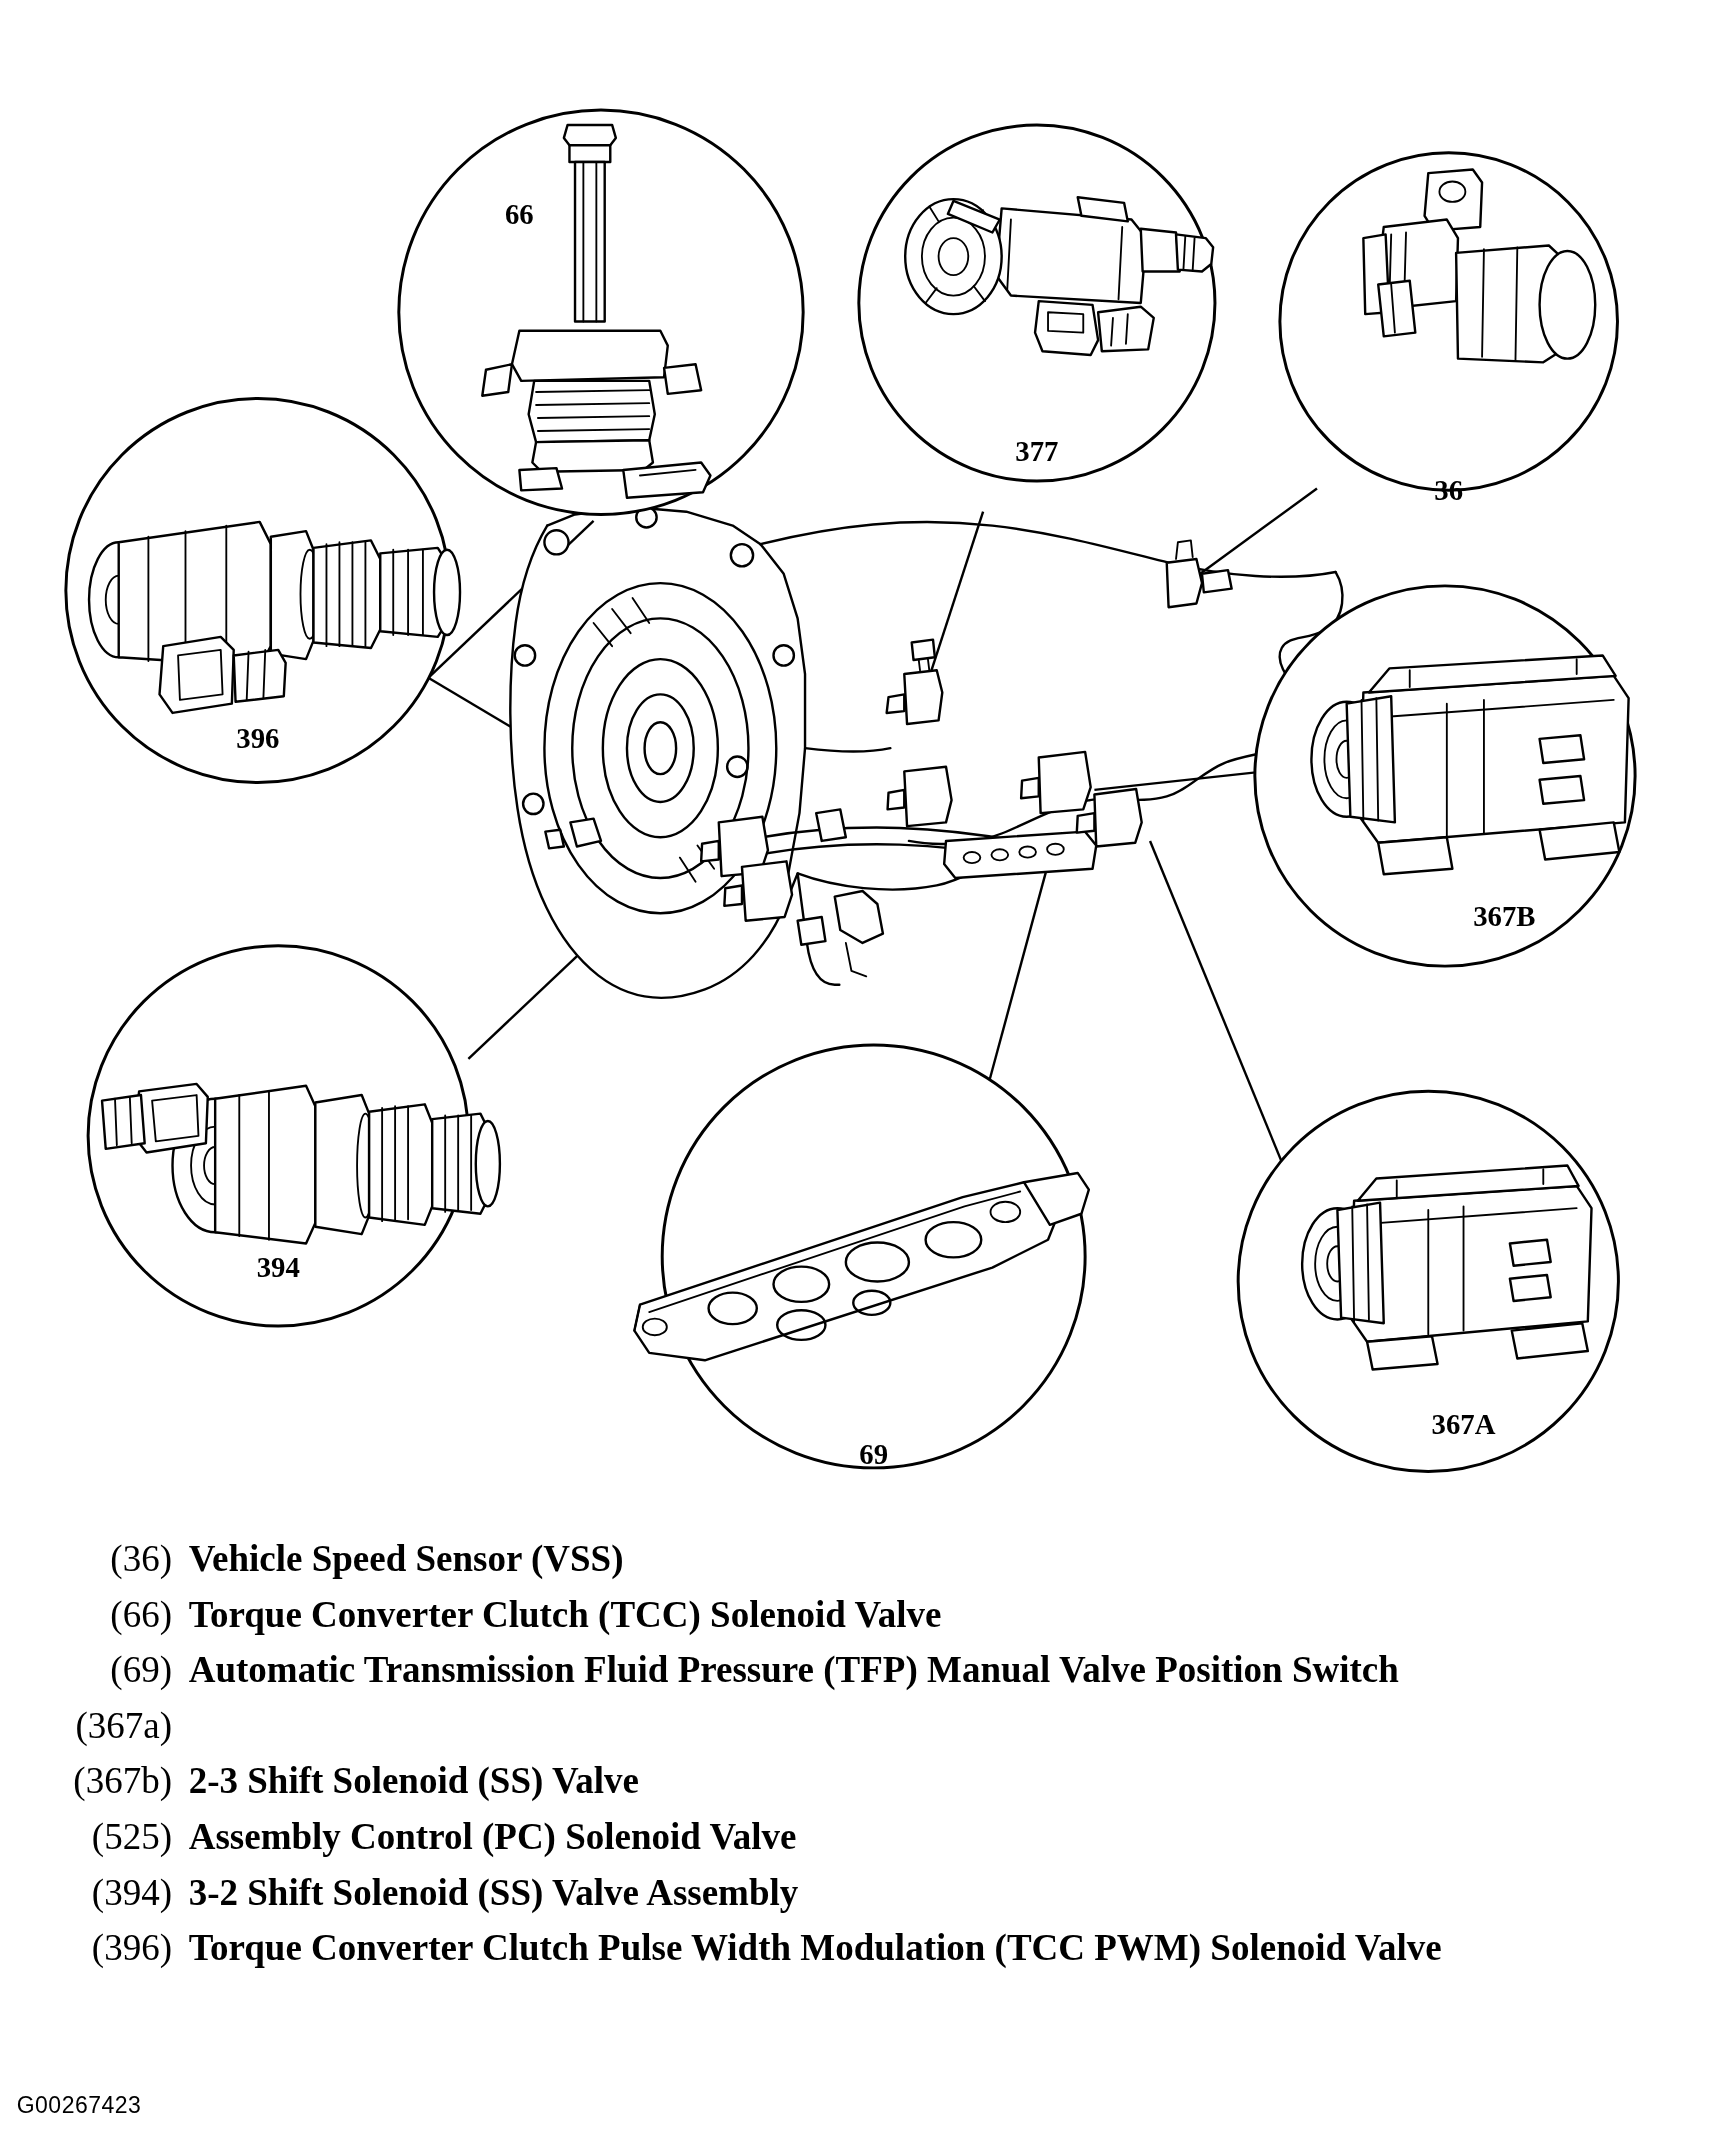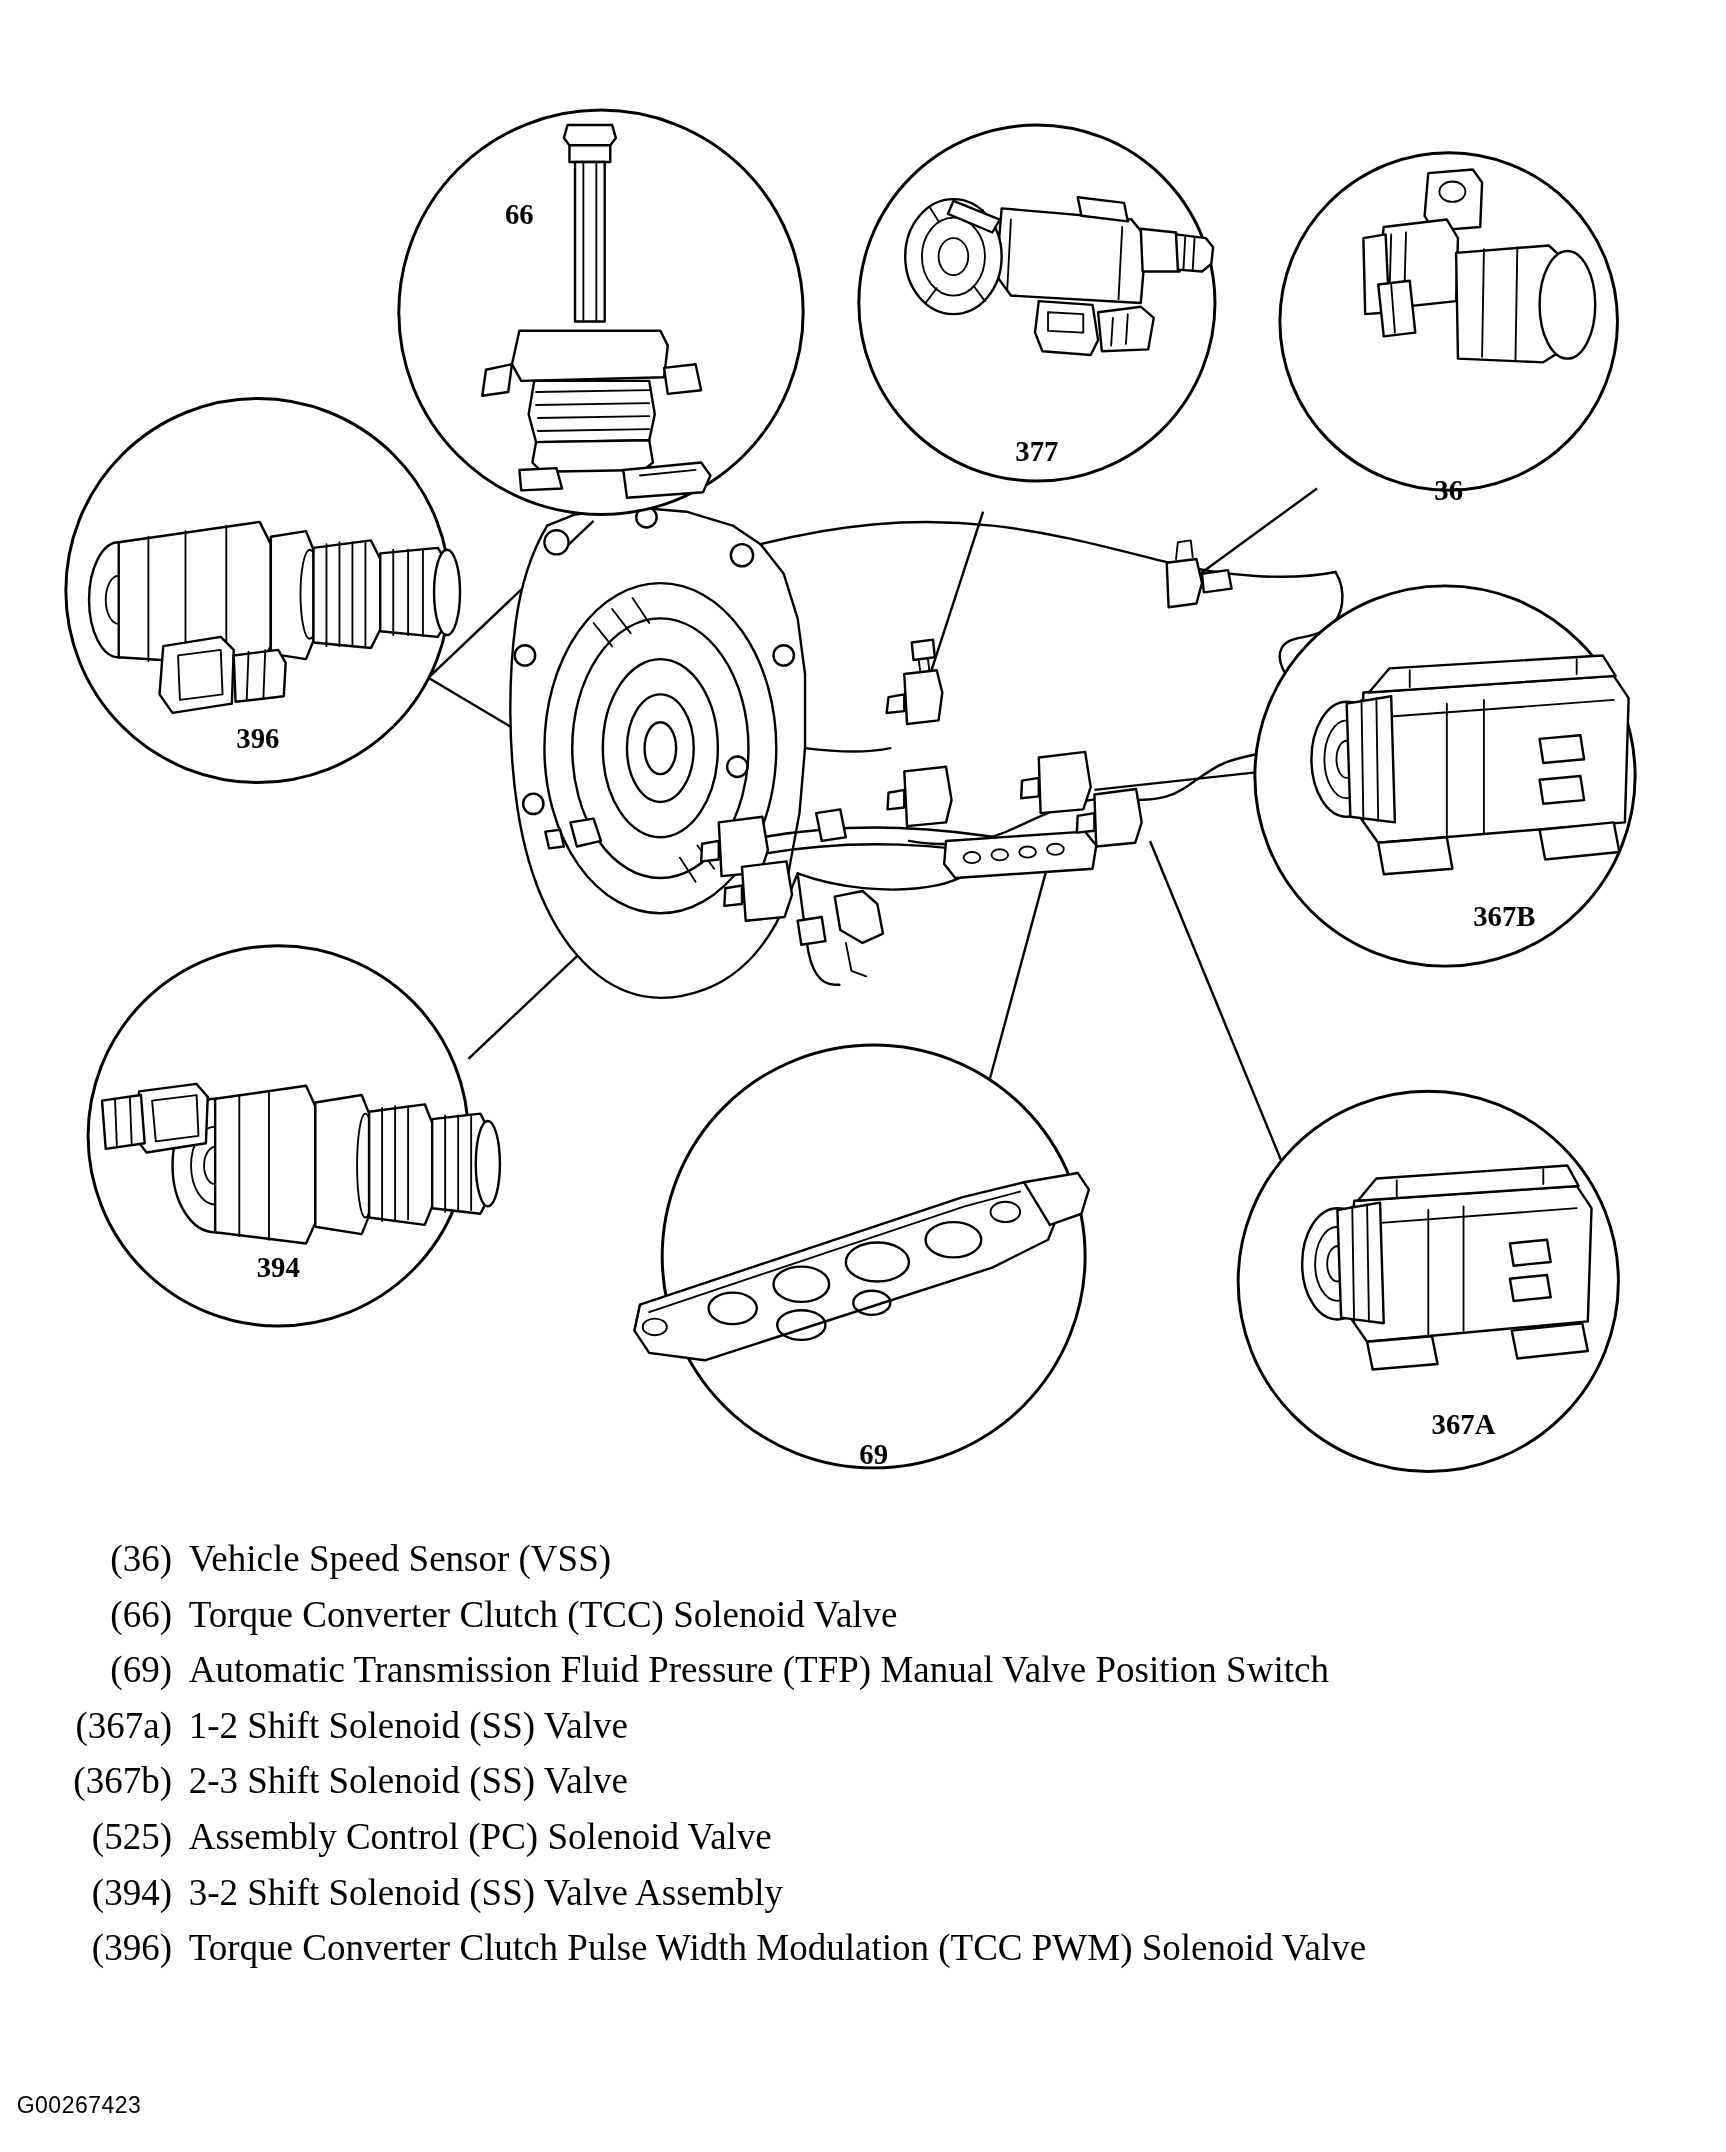--- a/index.html
+++ b/index.html
@@ -49,20 +49,21 @@
   .legend-num {
     width: 172px;
     text-align: right;
     padding-right: 16.7px;
     flex: 0 0 auto;
     white-space: nowrap;
   }
   .legend-text {
     flex: 1 1 auto;
     white-space: nowrap;
+    font-weight: bold;
   }
   #figure-id {
     position: absolute;
     left: 16.7px;
     top: 2085px;
     font-family: "Liberation Sans", sans-serif;
     font-size: 23px;
     letter-spacing: 0.5px;
     margin-top: 7px;
   }
@@ -370,21 +371,20 @@
   <div class="legend-row">
     <span class="legend-num">(66)</span>
     <span class="legend-text">Torque Converter Clutch (TCC) Solenoid Valve</span>
   </div>
   <div class="legend-row">
     <span class="legend-num">(69)</span>
     <span class="legend-text">Automatic Transmission Fluid Pressure (TFP) Manual Valve Position Switch</span>
   </div>
   <div class="legend-row">
     <span class="legend-num">(367a)</span>
-    <span class="legend-text">1-2 Shift Solenoid (SS) Valve</span>
   </div>
   <div class="legend-row">
     <span class="legend-num">(367b)</span>
     <span class="legend-text">2-3 Shift Solenoid (SS) Valve</span>
   </div>
   <div class="legend-row">
     <span class="legend-num">(525)</span>
     <span class="legend-text">Assembly Control (PC) Solenoid Valve</span>
   </div>
   <div class="legend-row">

